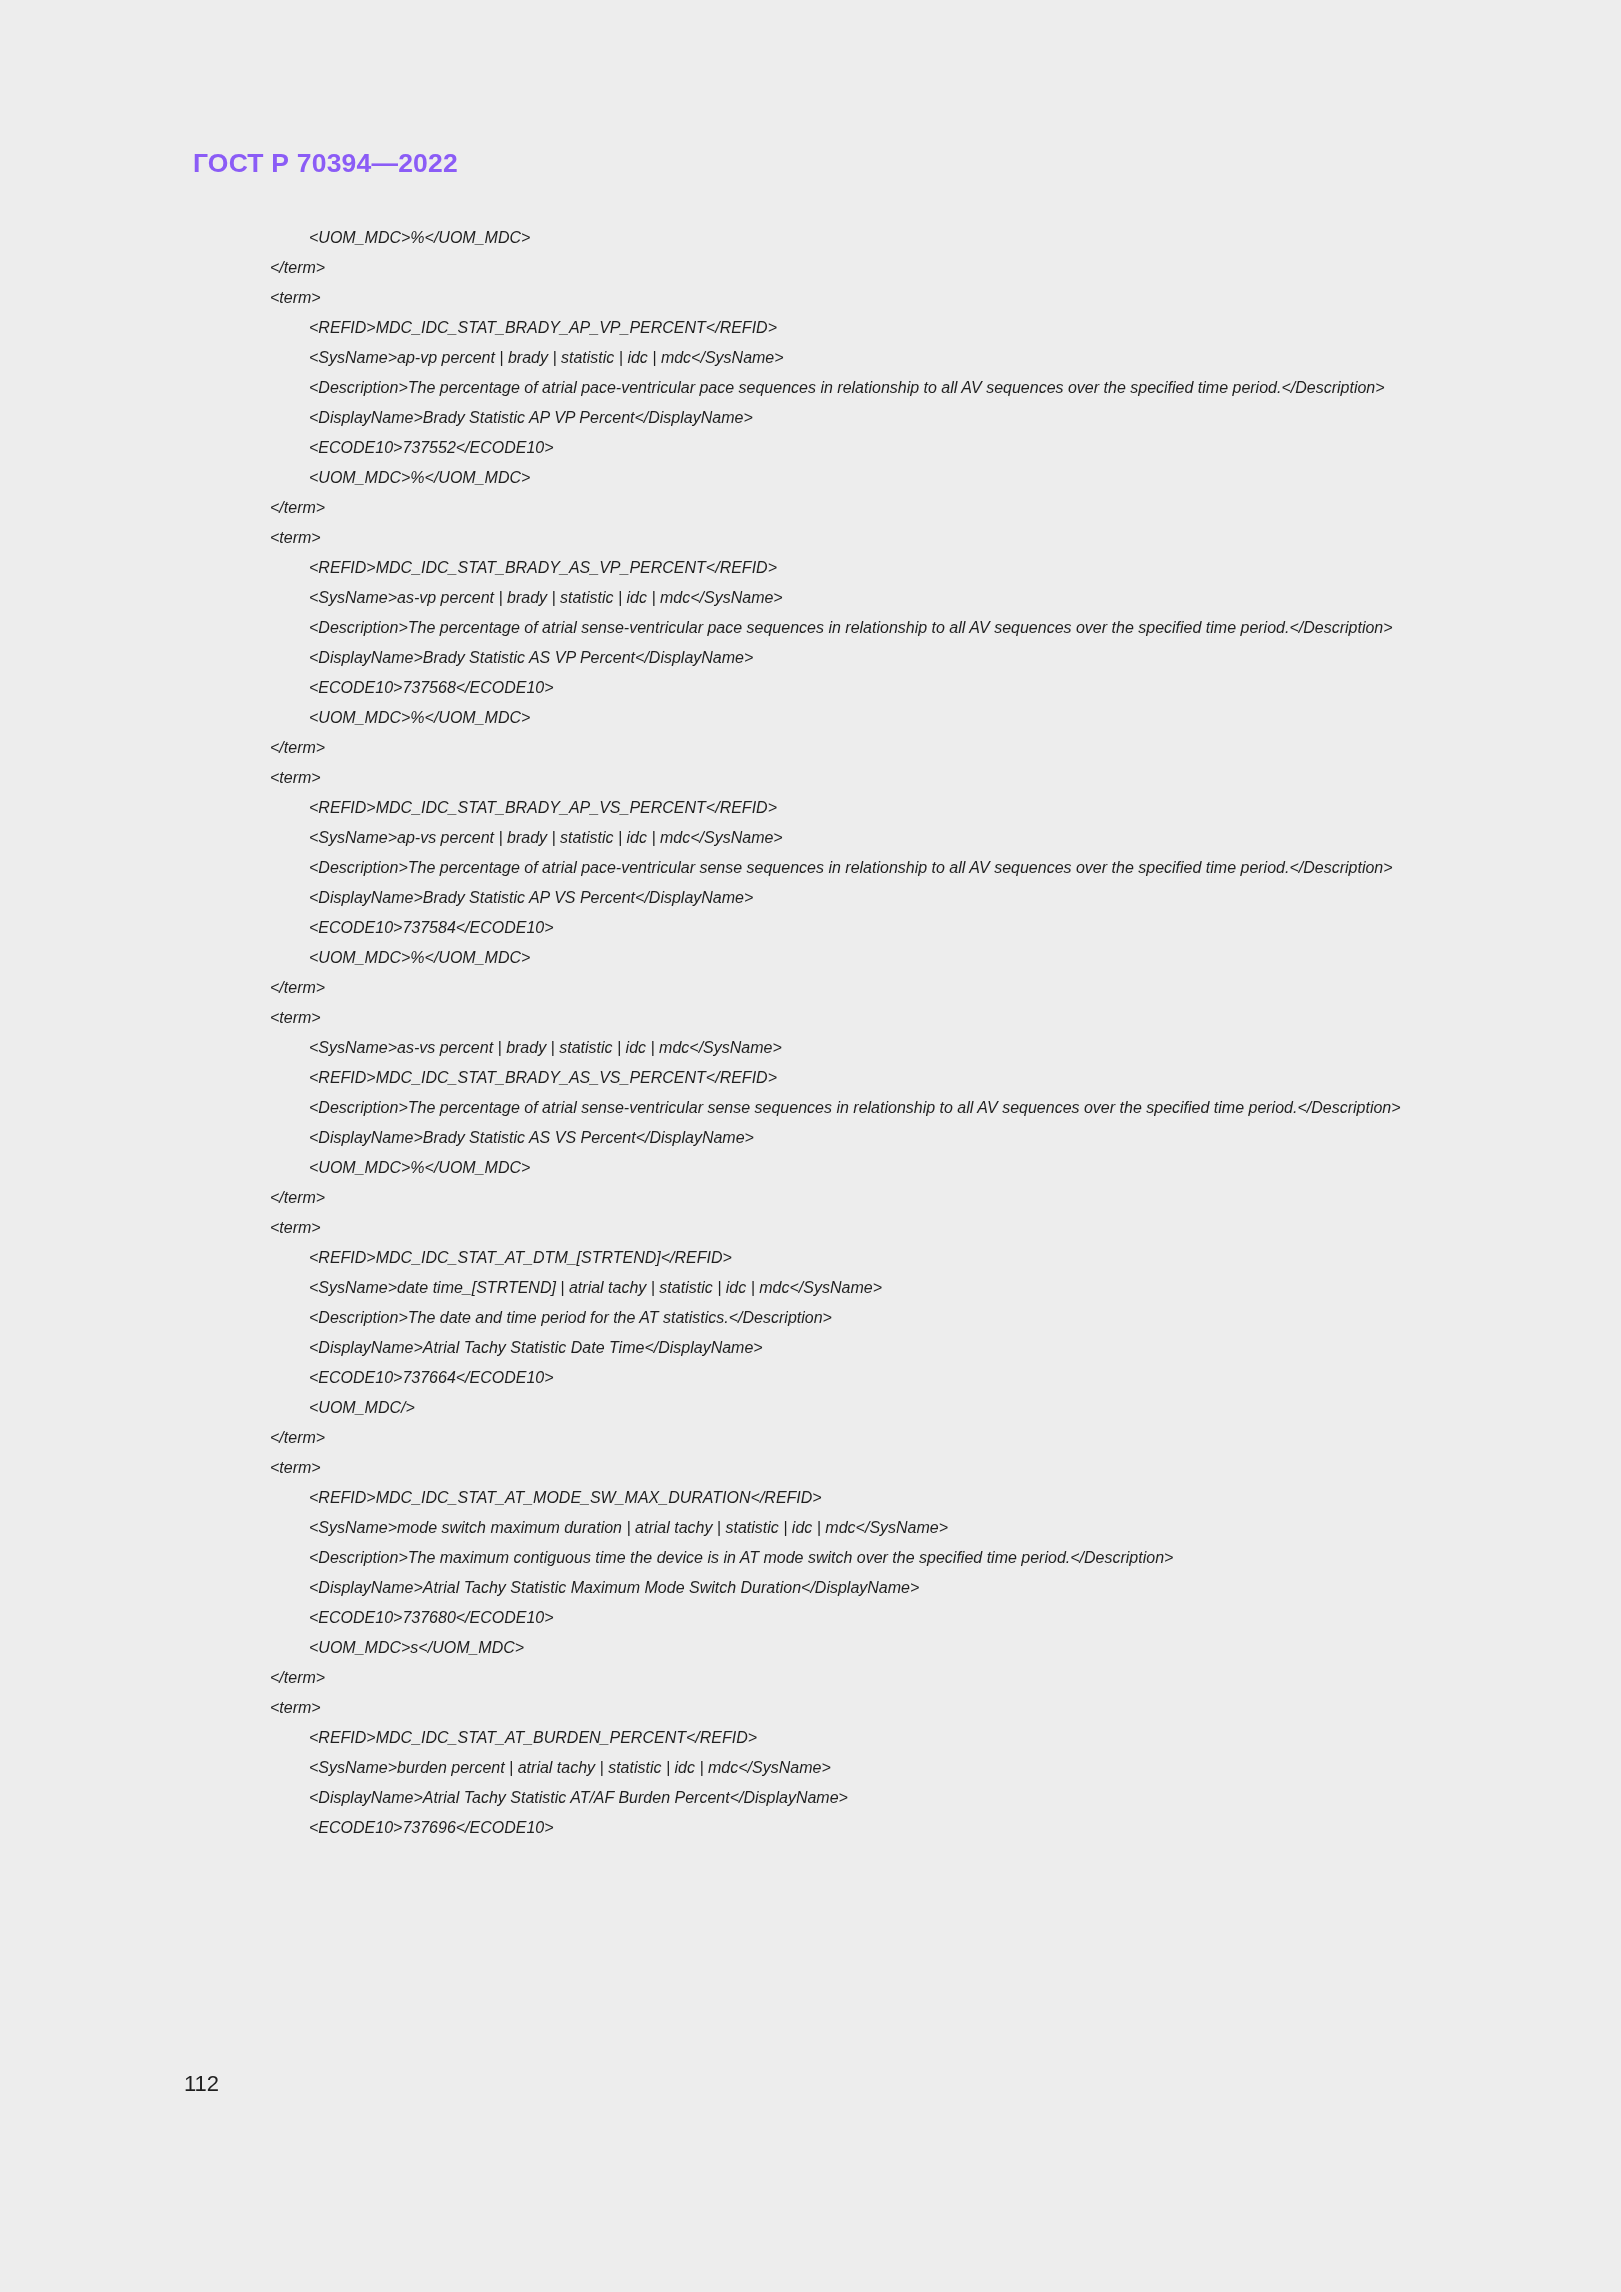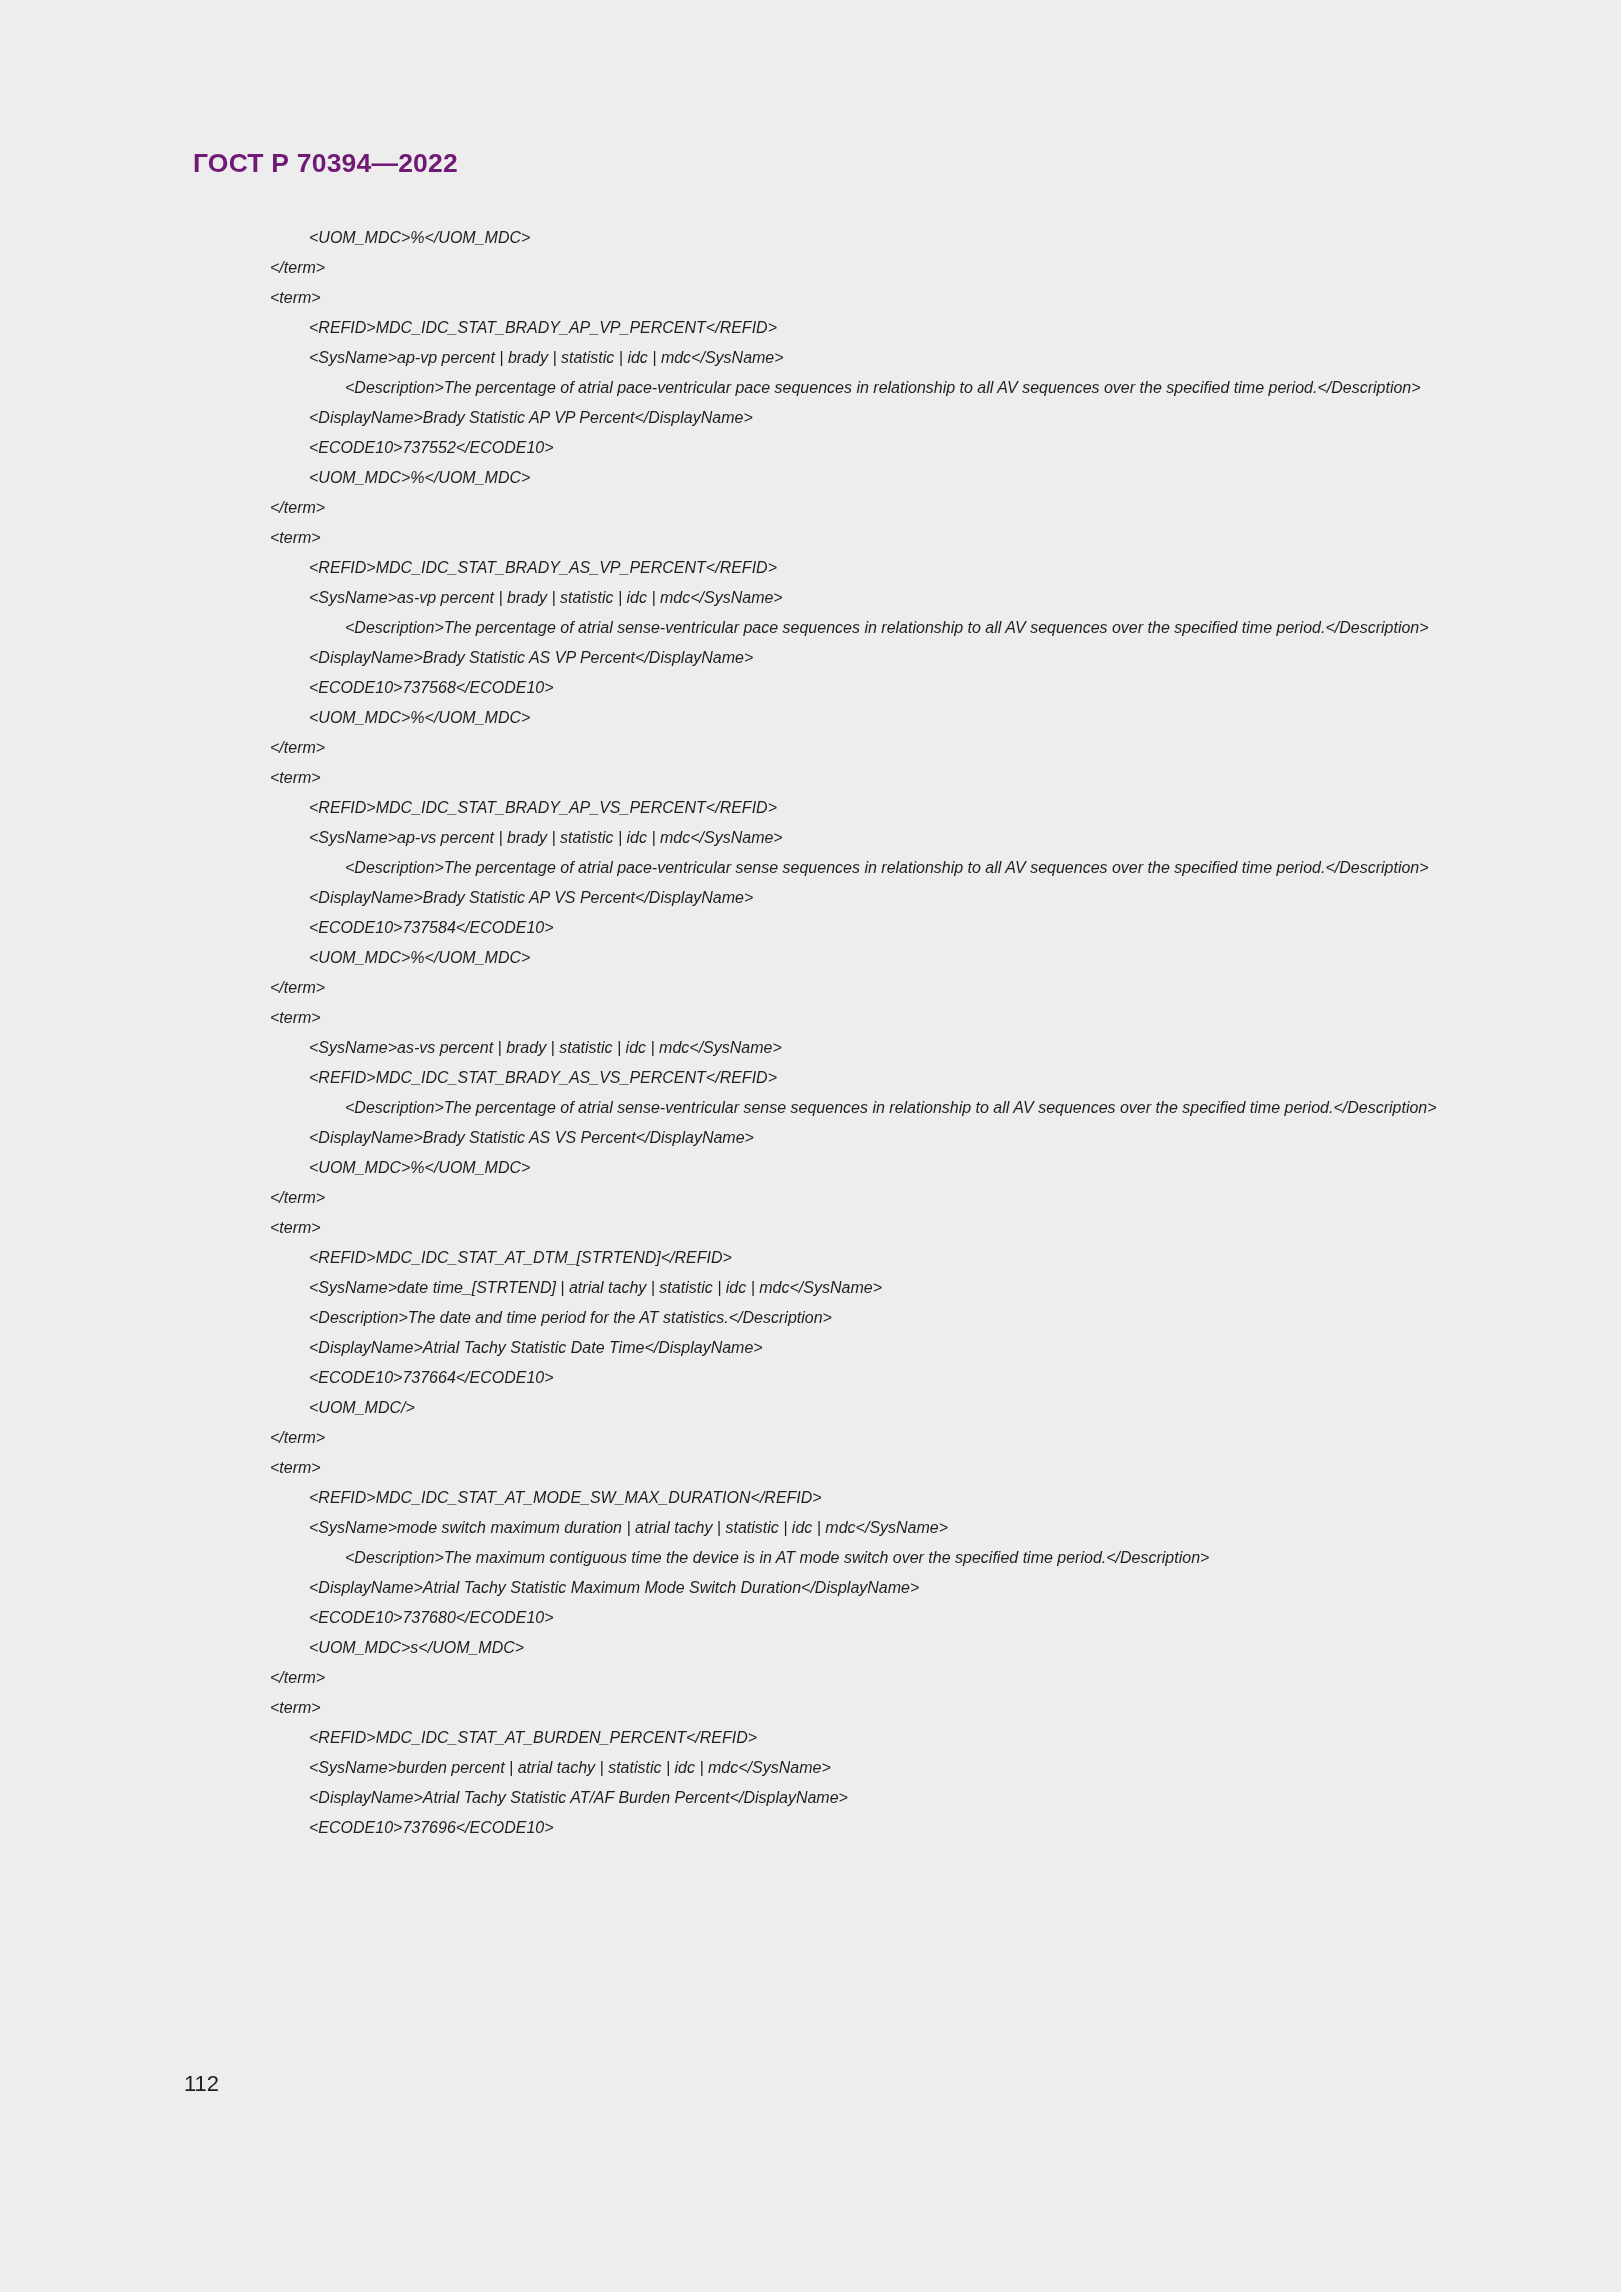--- a/index.html
+++ b/index.html
@@ -7,34 +7,33 @@
     width: 1621px; height: 2293px;
     background: #ededed;
     position: relative;
     overflow: hidden;
     font-family: "Liberation Sans", sans-serif;
     color: #1f1f1f;
   }
   .header {
     position: absolute; left: 193px; top: 147px;
     font-size: 26.5px; font-weight: bold; letter-spacing: 0.2px;
-    line-height: 33px; color: #701a75;
+    line-height: 33px; color: #8b5cf6;
   }
   .content {
     position: absolute; left: 193px; top: 223px; width: 1311px;
     font-size: 16px; line-height: 30px; font-style: italic;
   }
   .line { white-space: pre; }
   .l1 { padding-left: 77px; }
   .l2 { padding-left: 116px; }
   .para {
     text-align: justify;
     text-indent: 116px;
     white-space: normal;
-    margin-left: 36px;
   }
   .pagenum {
     position: absolute; left: 184px; top: 2069px;
     font-size: 22px; line-height: 29px;
   }
 </style>
 </head>
 <body>
 
 <div class="header">ГОСТ Р 70394—2022</div>

